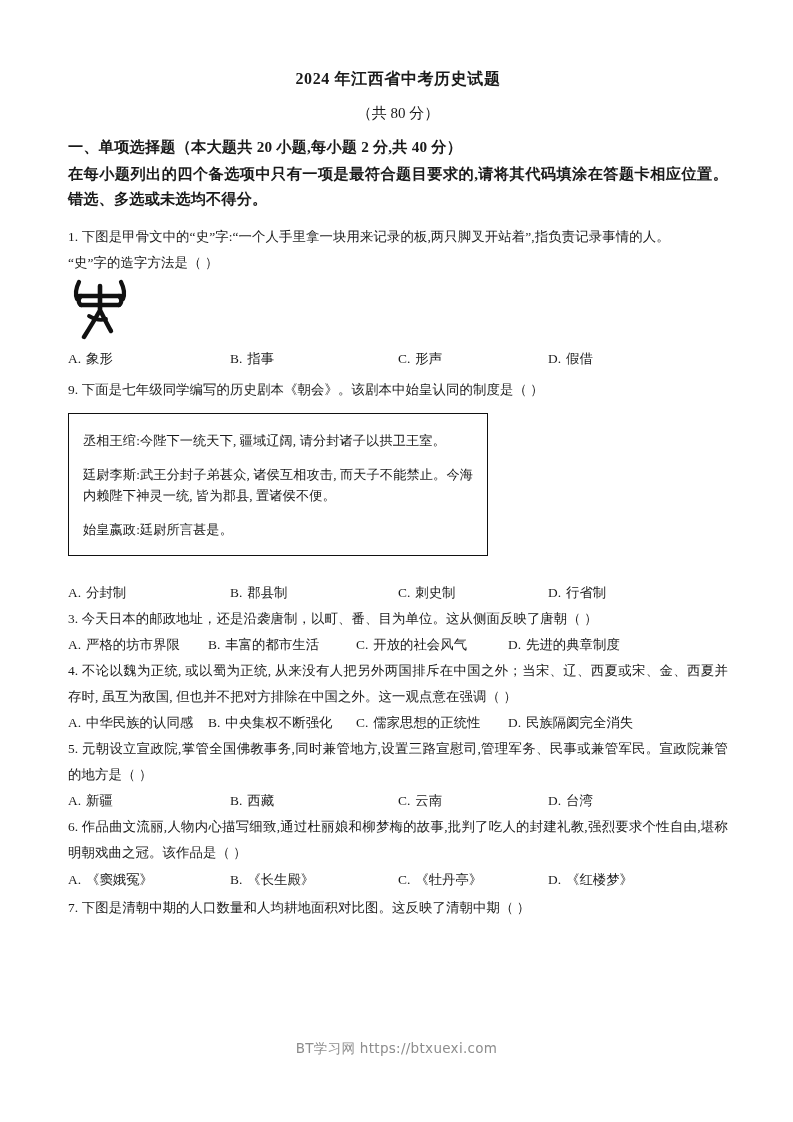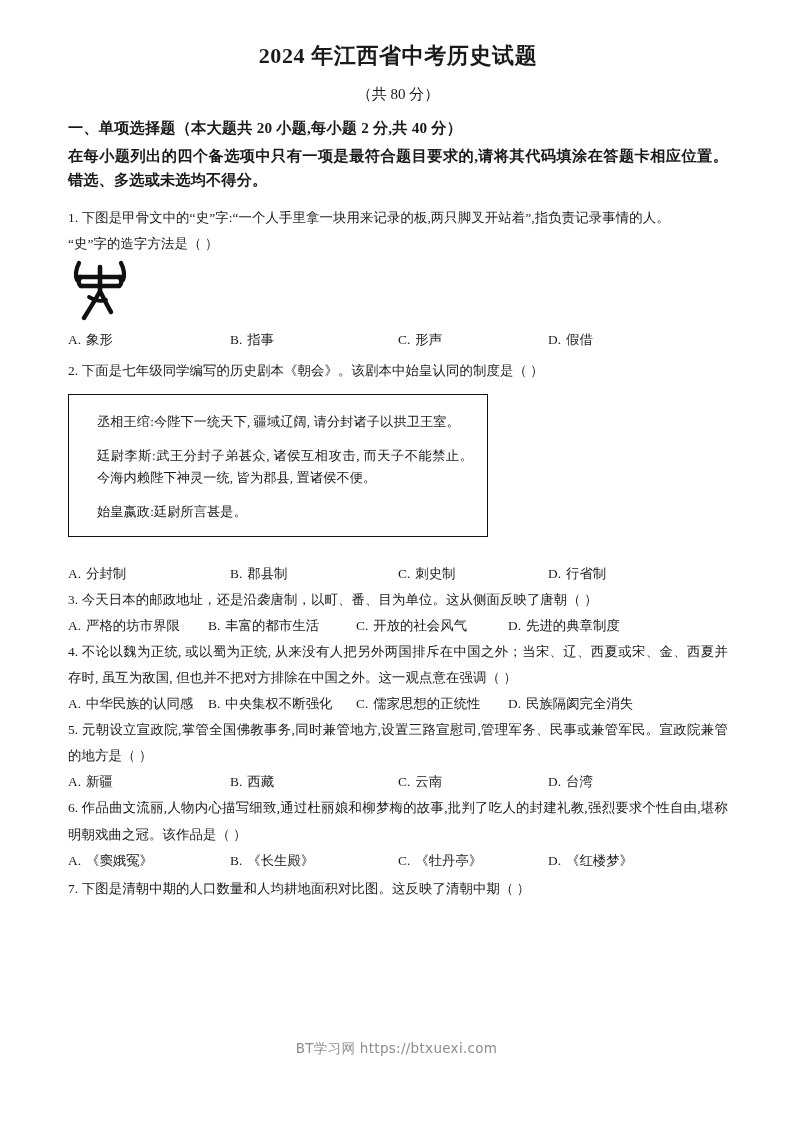--- a/index.html
+++ b/index.html
@@ -22,25 +22,25 @@
   .content {
     position: absolute;
     left: 68px;
     top: 0;
     width: 660px;
   }
 
   
   .doc-title {
     text-align: center;
-    font-size: 22px;
+    font-size: 16px;
     font-weight: bold;
     letter-spacing: 0.6px;
     margin: 0;
-    padding-top: 43px;
+    padding-top: 69px;
     line-height: 1.2;
   }
   .doc-subtitle {
     text-align: center;
     font-size: 15px;
     font-weight: normal;
     margin: 0;
     padding-top: 16px;
     line-height: 1.2;
   }
@@ -117,21 +117,21 @@
   .script-box {
     border: 1.4px solid #111111;
     box-sizing: border-box;
     width: 420px;
     margin: 10px 0 0 0;
     padding: 16px 14px 14px 14px;
   }
   .script-line {
     font-size: 13.2px;
     line-height: 1.6;
-    margin: 0 0 13px 14px;
+    margin: 0 0 13px 0;
     text-align: justify;
     letter-spacing: 0.1px;
   }
   .script-line:last-child { margin-bottom: 0; }
 
   .gap-after-box { height: 24px; }
 
   
   .footer-watermark {
     position: absolute;
@@ -191,21 +191,21 @@
 
       <div class="opt-row">
         <span class="opt c0"><span class="opt-label">A.</span><span>象形</span></span>
         <span class="opt c1"><span class="opt-label">B.</span><span>指事</span></span>
         <span class="opt c2"><span class="opt-label">C.</span><span>形声</span></span>
         <span class="opt c3"><span class="opt-label">D.</span><span>假借</span></span>
       </div>
     </div>
 
     <div>
-      <div class="q-stem" style="padding-top:5px;">2. 下面是七年级同学编写的历史剧本《朝会》。该剧本中始皇认同的制度是（      ）</div>
+      <div class="q-stem" style="padding-top:5px;">9. 下面是七年级同学编写的历史剧本《朝会》。该剧本中始皇认同的制度是（      ）</div>
 
       <div class="script-box">
         <div class="script-line">丞相王绾:今陛下一统天下, 疆域辽阔, 请分封诸子以拱卫王室。</div>
         <div class="script-line">廷尉李斯:武王分封子弟甚众, 诸侯互相攻击, 而天子不能禁止。今海内赖陛下神灵一统, 皆为郡县, 置诸侯不便。</div>
         <div class="script-line">始皇嬴政:廷尉所言甚是。</div>
       </div>
 
       <div class="gap-after-box"></div>
 
       <div class="opt-row">

